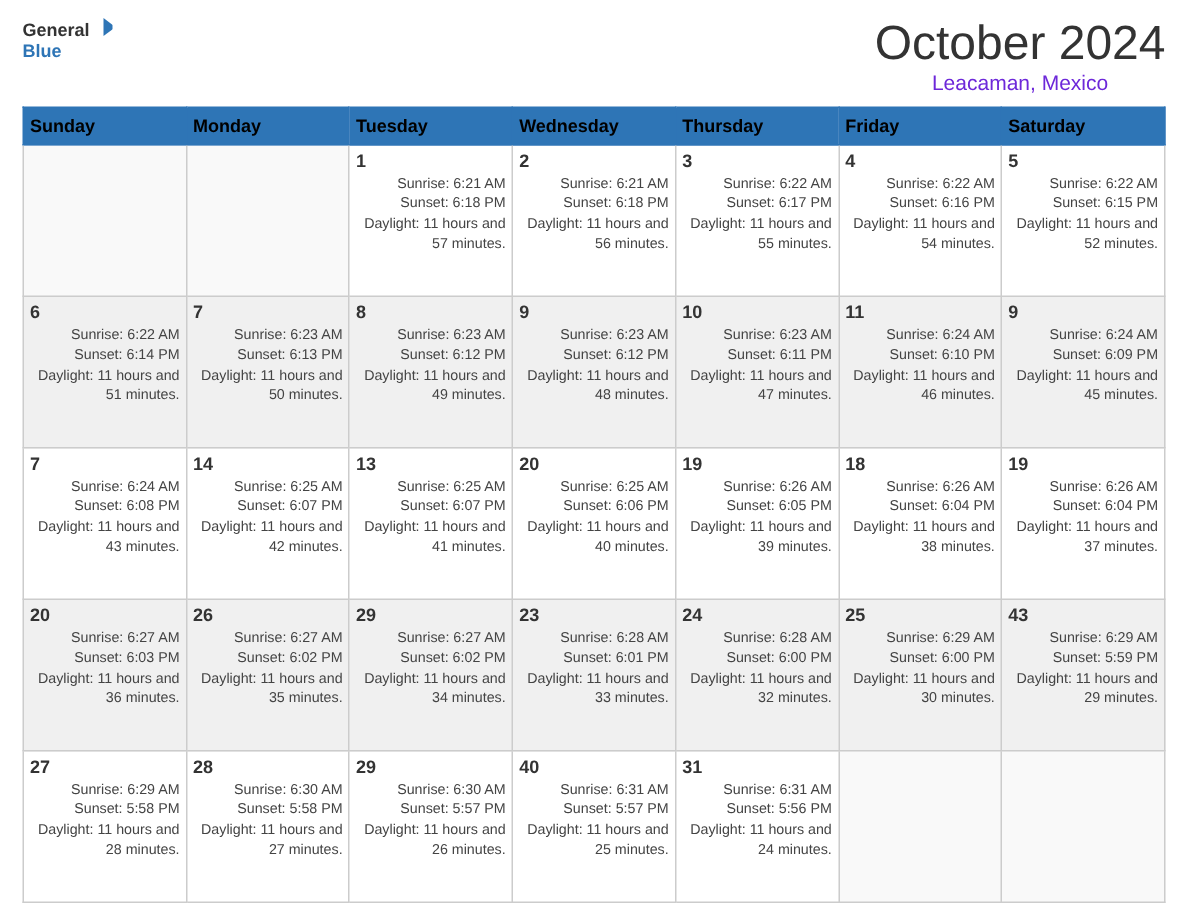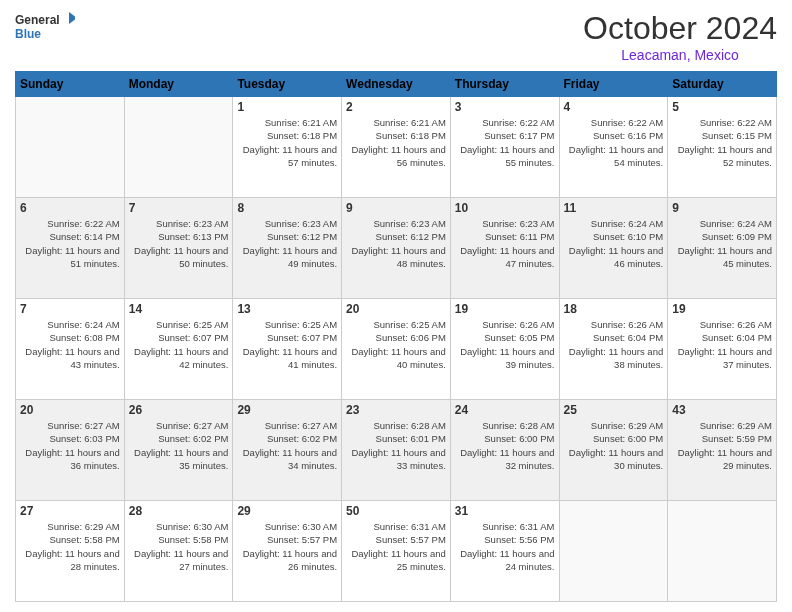--- a/index.html
+++ b/index.html
@@ -235,21 +235,21 @@
           </td>
           <td>
             <span class="day-number">28</span>
             <div class="day-info">Sunrise: 6:30 AM<br>Sunset: 5:58 PM<br>Daylight: 11 hours and 27 minutes.</div>
           </td>
           <td>
             <span class="day-number">29</span>
             <div class="day-info">Sunrise: 6:30 AM<br>Sunset: 5:57 PM<br>Daylight: 11 hours and 26 minutes.</div>
           </td>
           <td>
-            <span class="day-number">50</span>
+            <span class="day-number">40</span>
             <div class="day-info">Sunrise: 6:31 AM<br>Sunset: 5:57 PM<br>Daylight: 11 hours and 25 minutes.</div>
           </td>
           <td>
             <span class="day-number">31</span>
             <div class="day-info">Sunrise: 6:31 AM<br>Sunset: 5:56 PM<br>Daylight: 11 hours and 24 minutes.</div>
           </td>
           <td class="empty"></td>
           <td class="empty"></td>
         </tr>
       </tbody>

